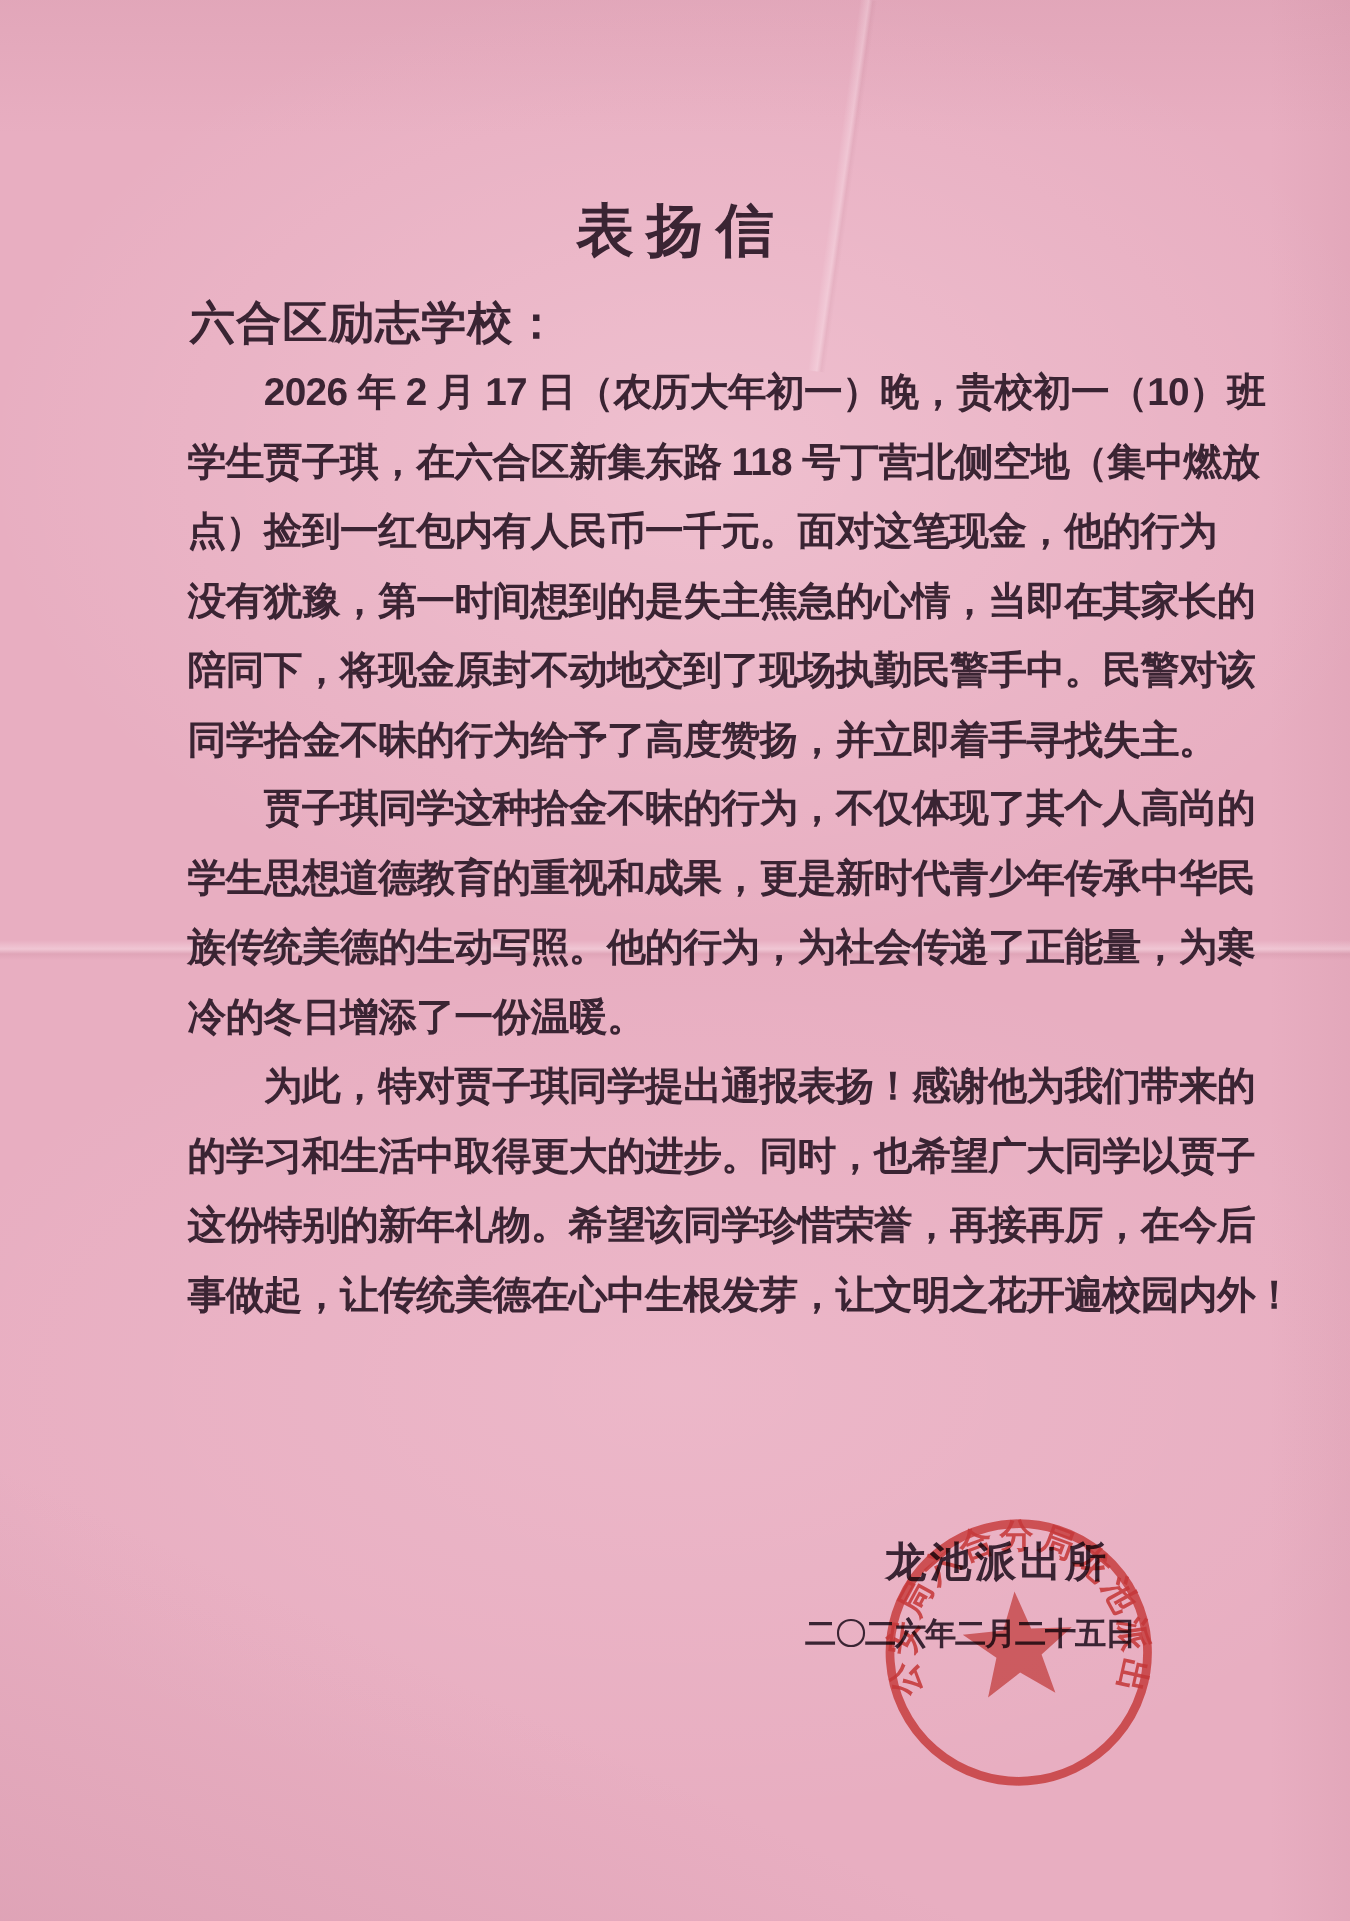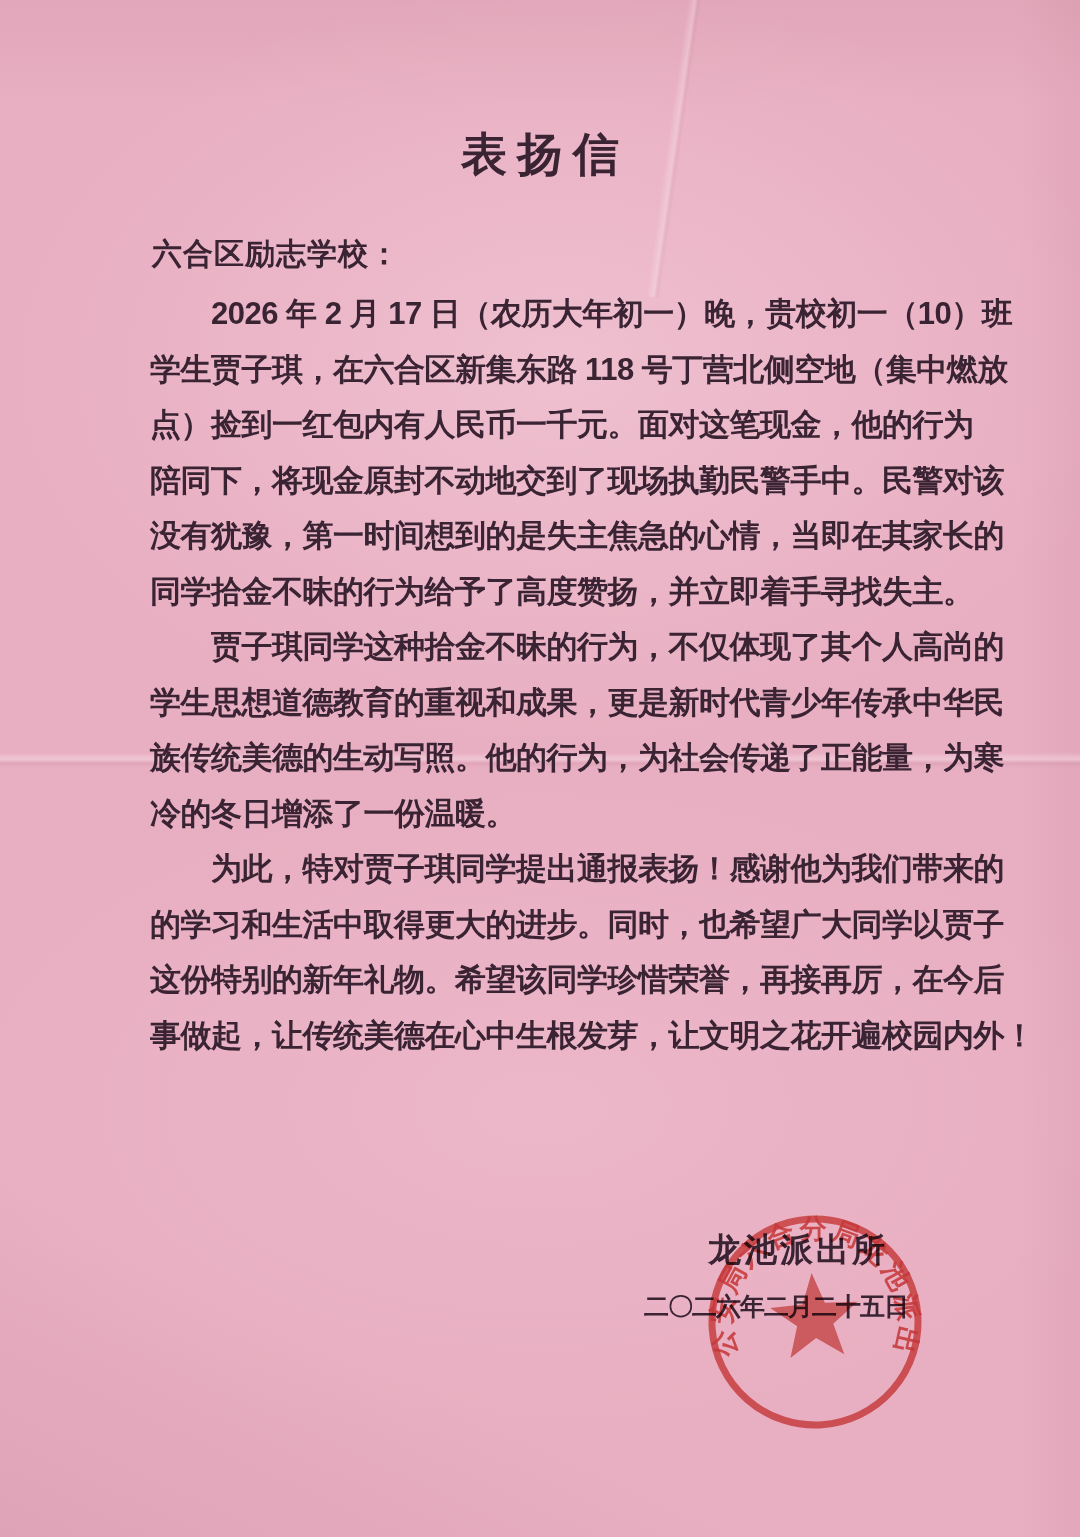--- a/index.html
+++ b/index.html
@@ -50,36 +50,36 @@
       rgba(255,255,255,0.0) 0%,
       rgba(255,244,248,0.28) 50%,
       rgba(160,90,110,0.08) 75%,
       rgba(160,90,110,0.0) 100%);
     transform: rotate(8deg);
     transform-origin: top center;
     pointer-events: none;
   }
   .title {
     position: absolute;
-    top: 124px;
+    top: 154px;
     left: 0;
     width: 100%;
     margin: 0;
     text-align: center;
     font-size: 46px;
     font-weight: 700;
     letter-spacing: 10px;
     text-indent: 10px; 
     color: #3a2433;
   }
   .salutation {
     position: absolute;
     top: 234px;
     left: 152px;
-    font-size: 30px;
+    font-size: 36px;
     font-weight: 600;
     letter-spacing: 1px;
   }
   .body-text {
     position: absolute;
     top: 286px;
     left: 150px;
     width: 800px;
   }
   .line {
@@ -129,22 +129,22 @@
   <div class="crease-v"></div>
 
   <h1 class="title">表扬信</h1>
 
   <div class="salutation">六合区励志学校：</div>
 
   <div class="body-text">
     <div class="line">　　2026 年 2 月 17 日（农历大年初一）晚，贵校初一（10）班</div>
     <div class="line">学生贾子琪，在六合区新集东路 118 号丁营北侧空地（集中燃放</div>
     <div class="line">点）捡到一红包内有人民币一千元。面对这笔现金，他的行为</div>
+    <div class="line">没有犹豫，第一时间想到的是失主焦急的心情，当即在其家长的</div>
     <div class="line">陪同下，将现金原封不动地交到了现场执勤民警手中。民警对该</div>
-    <div class="line">没有犹豫，第一时间想到的是失主焦急的心情，当即在其家长的</div>
     <div class="line">同学拾金不昧的行为给予了高度赞扬，并立即着手寻找失主。</div>
     <div class="line">　　贾子琪同学这种拾金不昧的行为，不仅体现了其个人高尚的</div>
     <div class="line">学生思想道德教育的重视和成果，更是新时代青少年传承中华民</div>
     <div class="line">族传统美德的生动写照。他的行为，为社会传递了正能量，为寒</div>
     <div class="line">冷的冬日增添了一份温暖。</div>
     <div class="line">　　为此，特对贾子琪同学提出通报表扬！感谢他为我们带来的</div>
     <div class="line">的学习和生活中取得更大的进步。同时，也希望广大同学以贾子</div>
     <div class="line">这份特别的新年礼物。希望该同学珍惜荣誉，再接再厉，在今后</div>
     <div class="line">事做起，让传统美德在心中生根发芽，让文明之花开遍校园内外！</div>
   </div>

